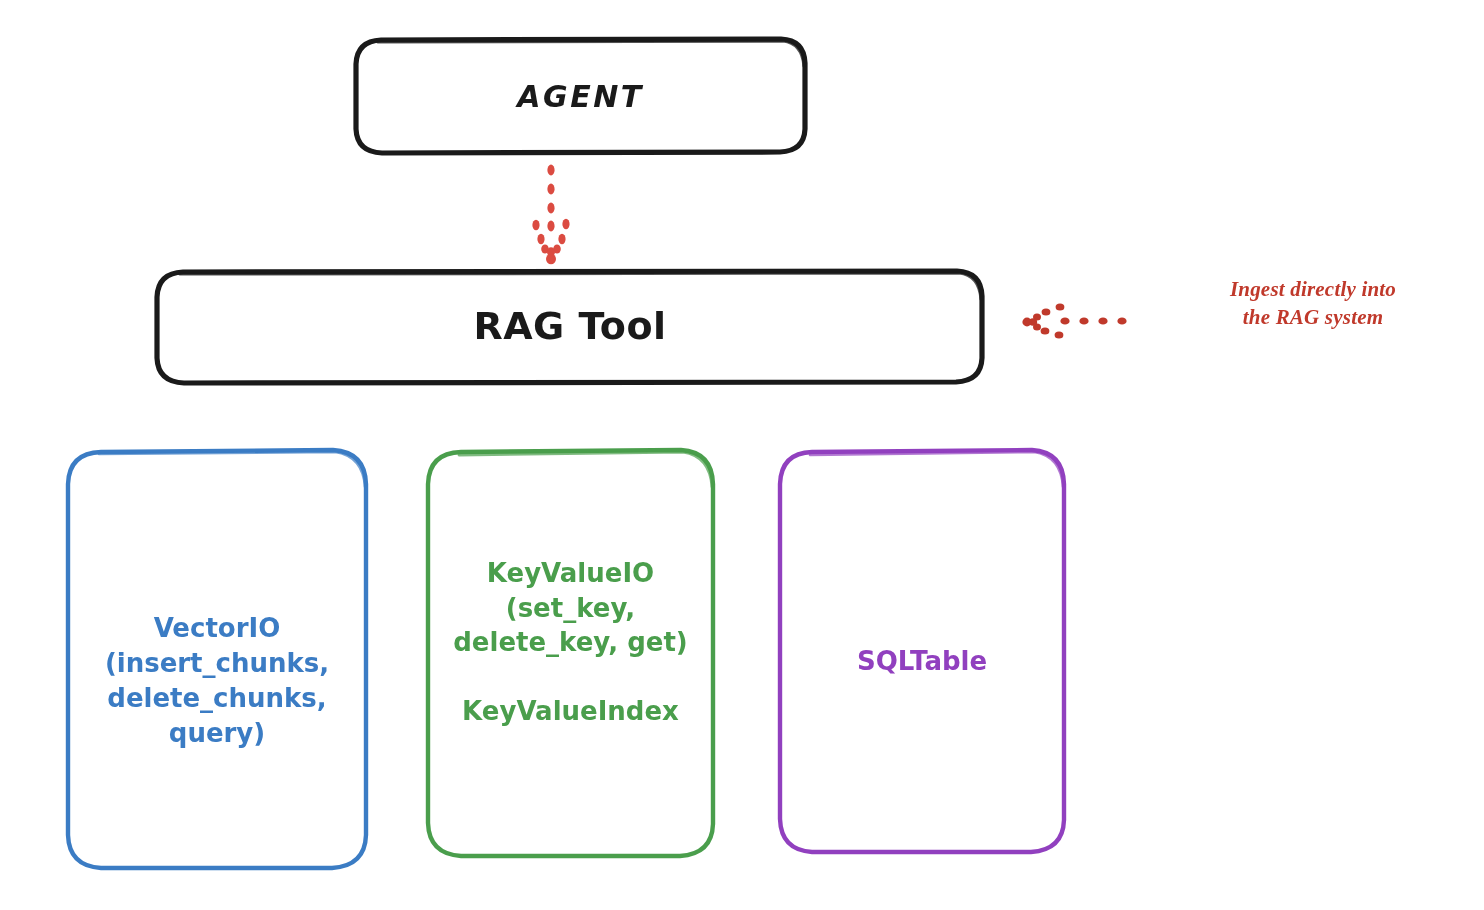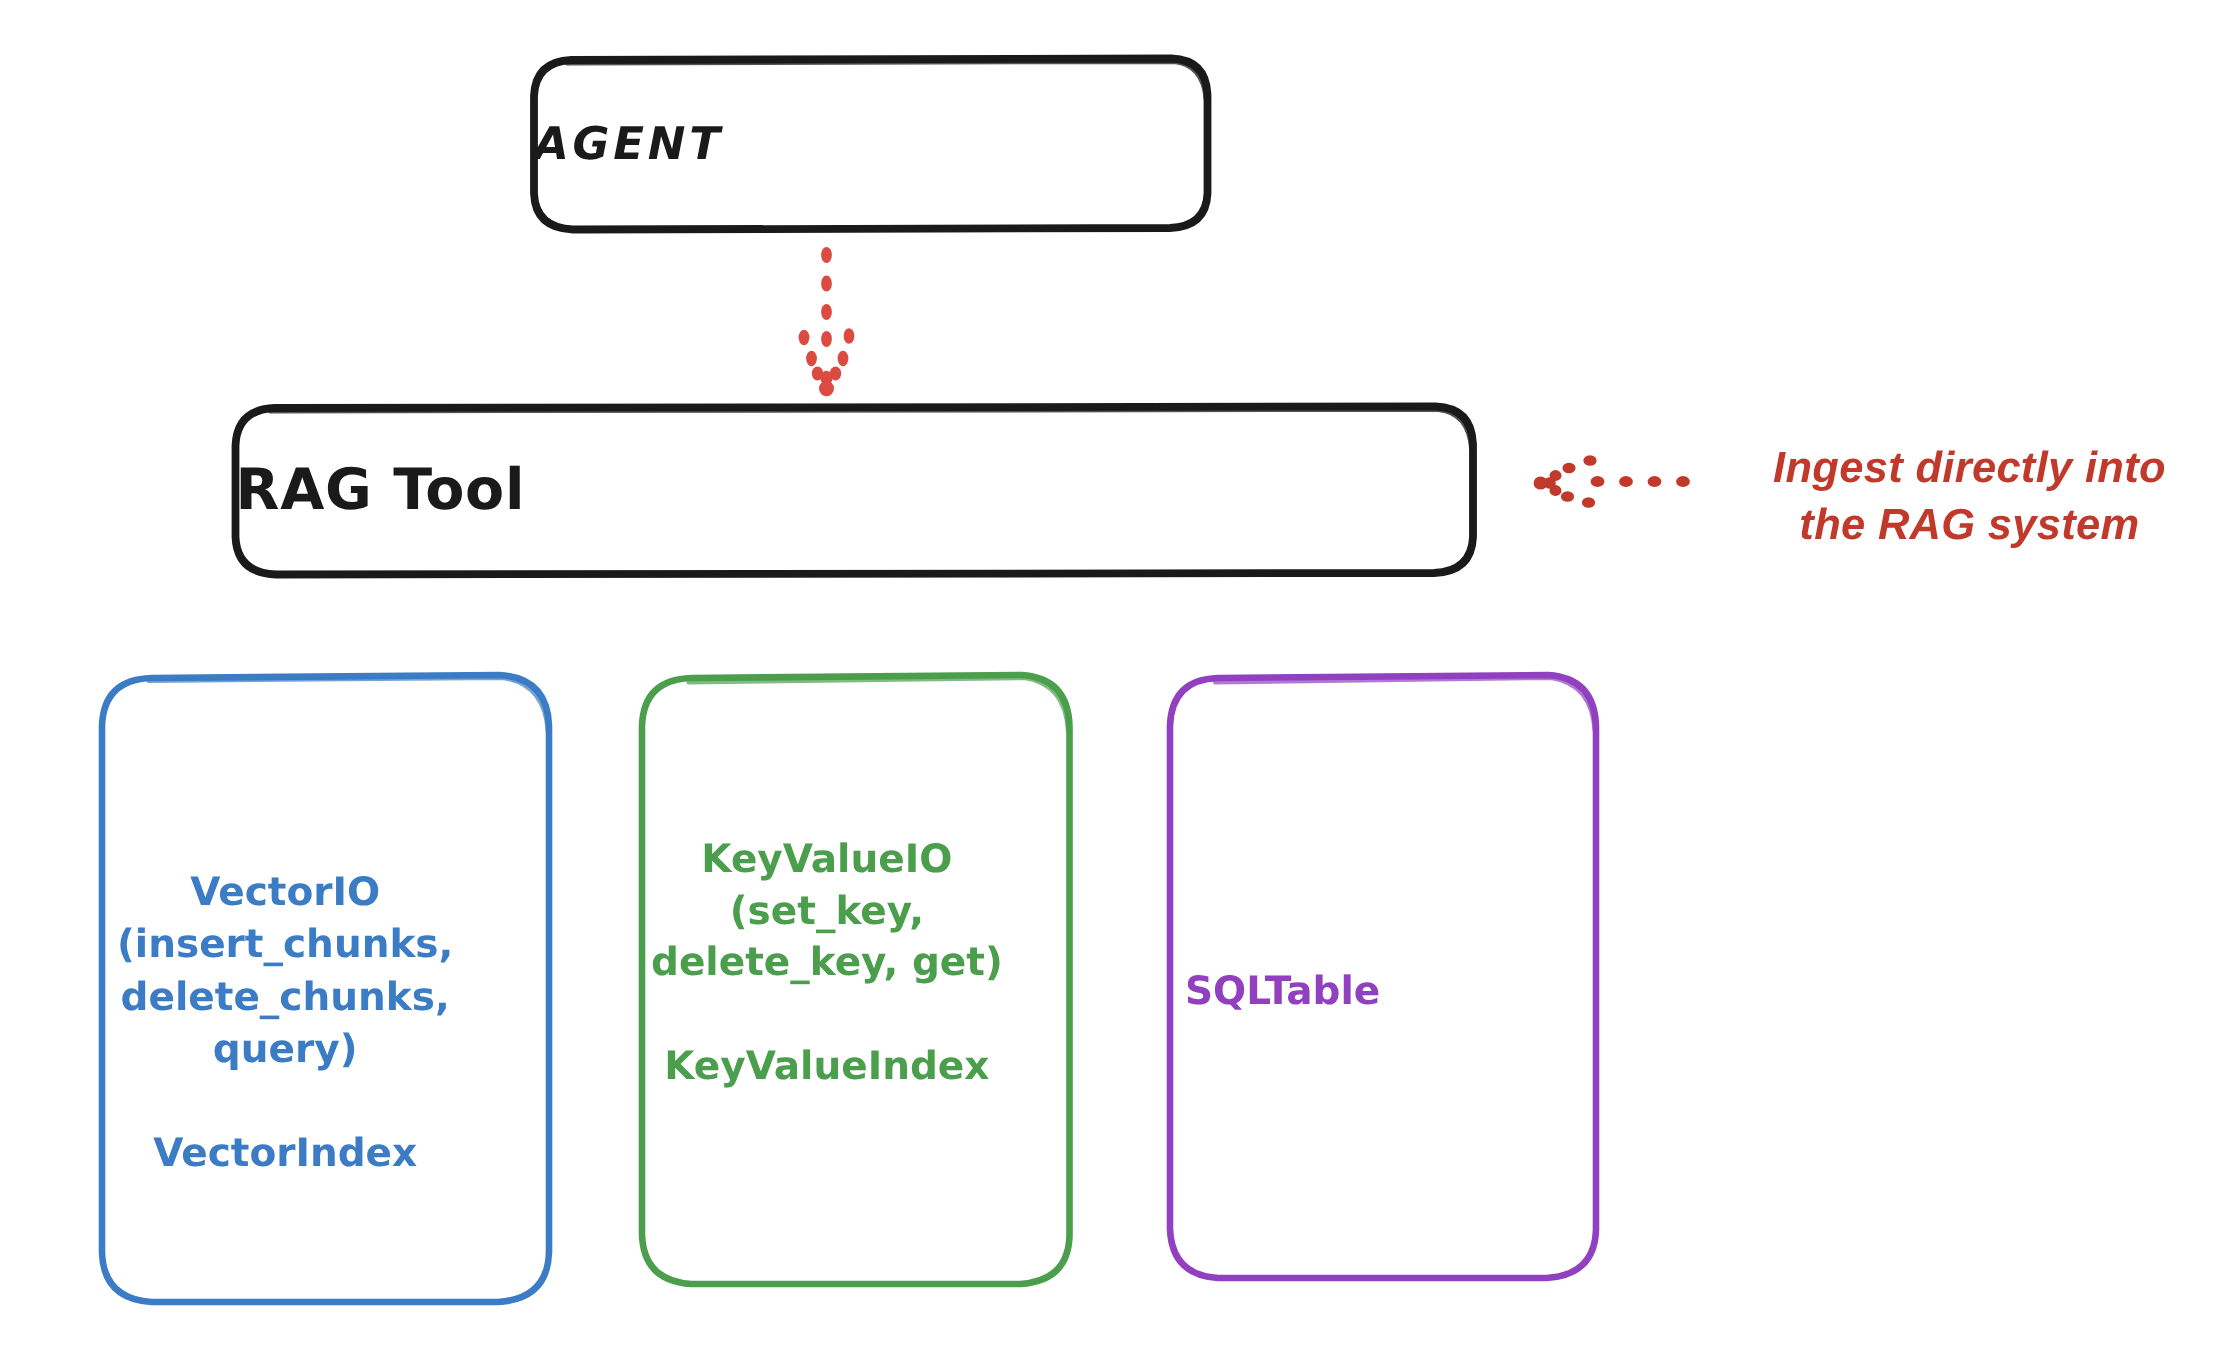--- a/index.html
+++ b/index.html
@@ -17,21 +17,21 @@
   #canvas {
     position: absolute;
     inset: 0;
     width: 1484px;
     height: 910px;
   }
   .node {
     position: absolute;
     display: flex;
     flex-direction: column;
-    align-items: flex-start;
+    align-items: center;
     justify-content: center;
     text-align: center;
     box-sizing: border-box;
     pointer-events: auto;
   }
   .node-label {
     white-space: pre-line;
     line-height: 1.30;
     letter-spacing: 0.2px;
   }
@@ -111,27 +111,27 @@
   #relational-io-node .store-index { color: #9140BF; }
 
   #vector-io-node .inner { transform: translateY(-22px); }
   #key-value-io-node .inner { transform: translateY(-12px); }
   #relational-io-node .inner { transform: translateY(-8px); }
 
   
   #ingest-annotation {
     position: absolute;
     left: 1148px;
-    top: 293px;
+    top: 276px;
     width: 330px;
     text-align: center;
-    font-family: Liberation Sans, sans-serif;
+    font-family: Liberation Serif, serif;
     font-weight: 700;
     font-style: italic;
-    font-size: 29px;
+    font-size: 21px;
     line-height: 1.32;
     color: #C0392B;
     white-space: pre-line;
     letter-spacing: 0.2px;
   }
 </style>
 </head>
 <body>
 
 <svg id="canvas" viewBox="0 0 1484 910" xmlns="http://www.w3.org/2000/svg">
@@ -192,21 +192,20 @@
 <div class="node" id="rag-tool-node">
   <div class="node-label">RAG Tool</div>
 </div>
 
 <div class="node" id="vector-io-node">
   <div class="inner">
     <div class="store-label">VectorIO
 (insert_chunks,
 delete_chunks,
 query)</div>
-    <div class="store-index">VectorIndex</div>
   </div>
 </div>
 
 <div class="node" id="key-value-io-node">
   <div class="inner">
     <div class="store-label">KeyValueIO
 (set_key,
 delete_key, get)</div>
     <div class="store-index">KeyValueIndex</div>
   </div>

